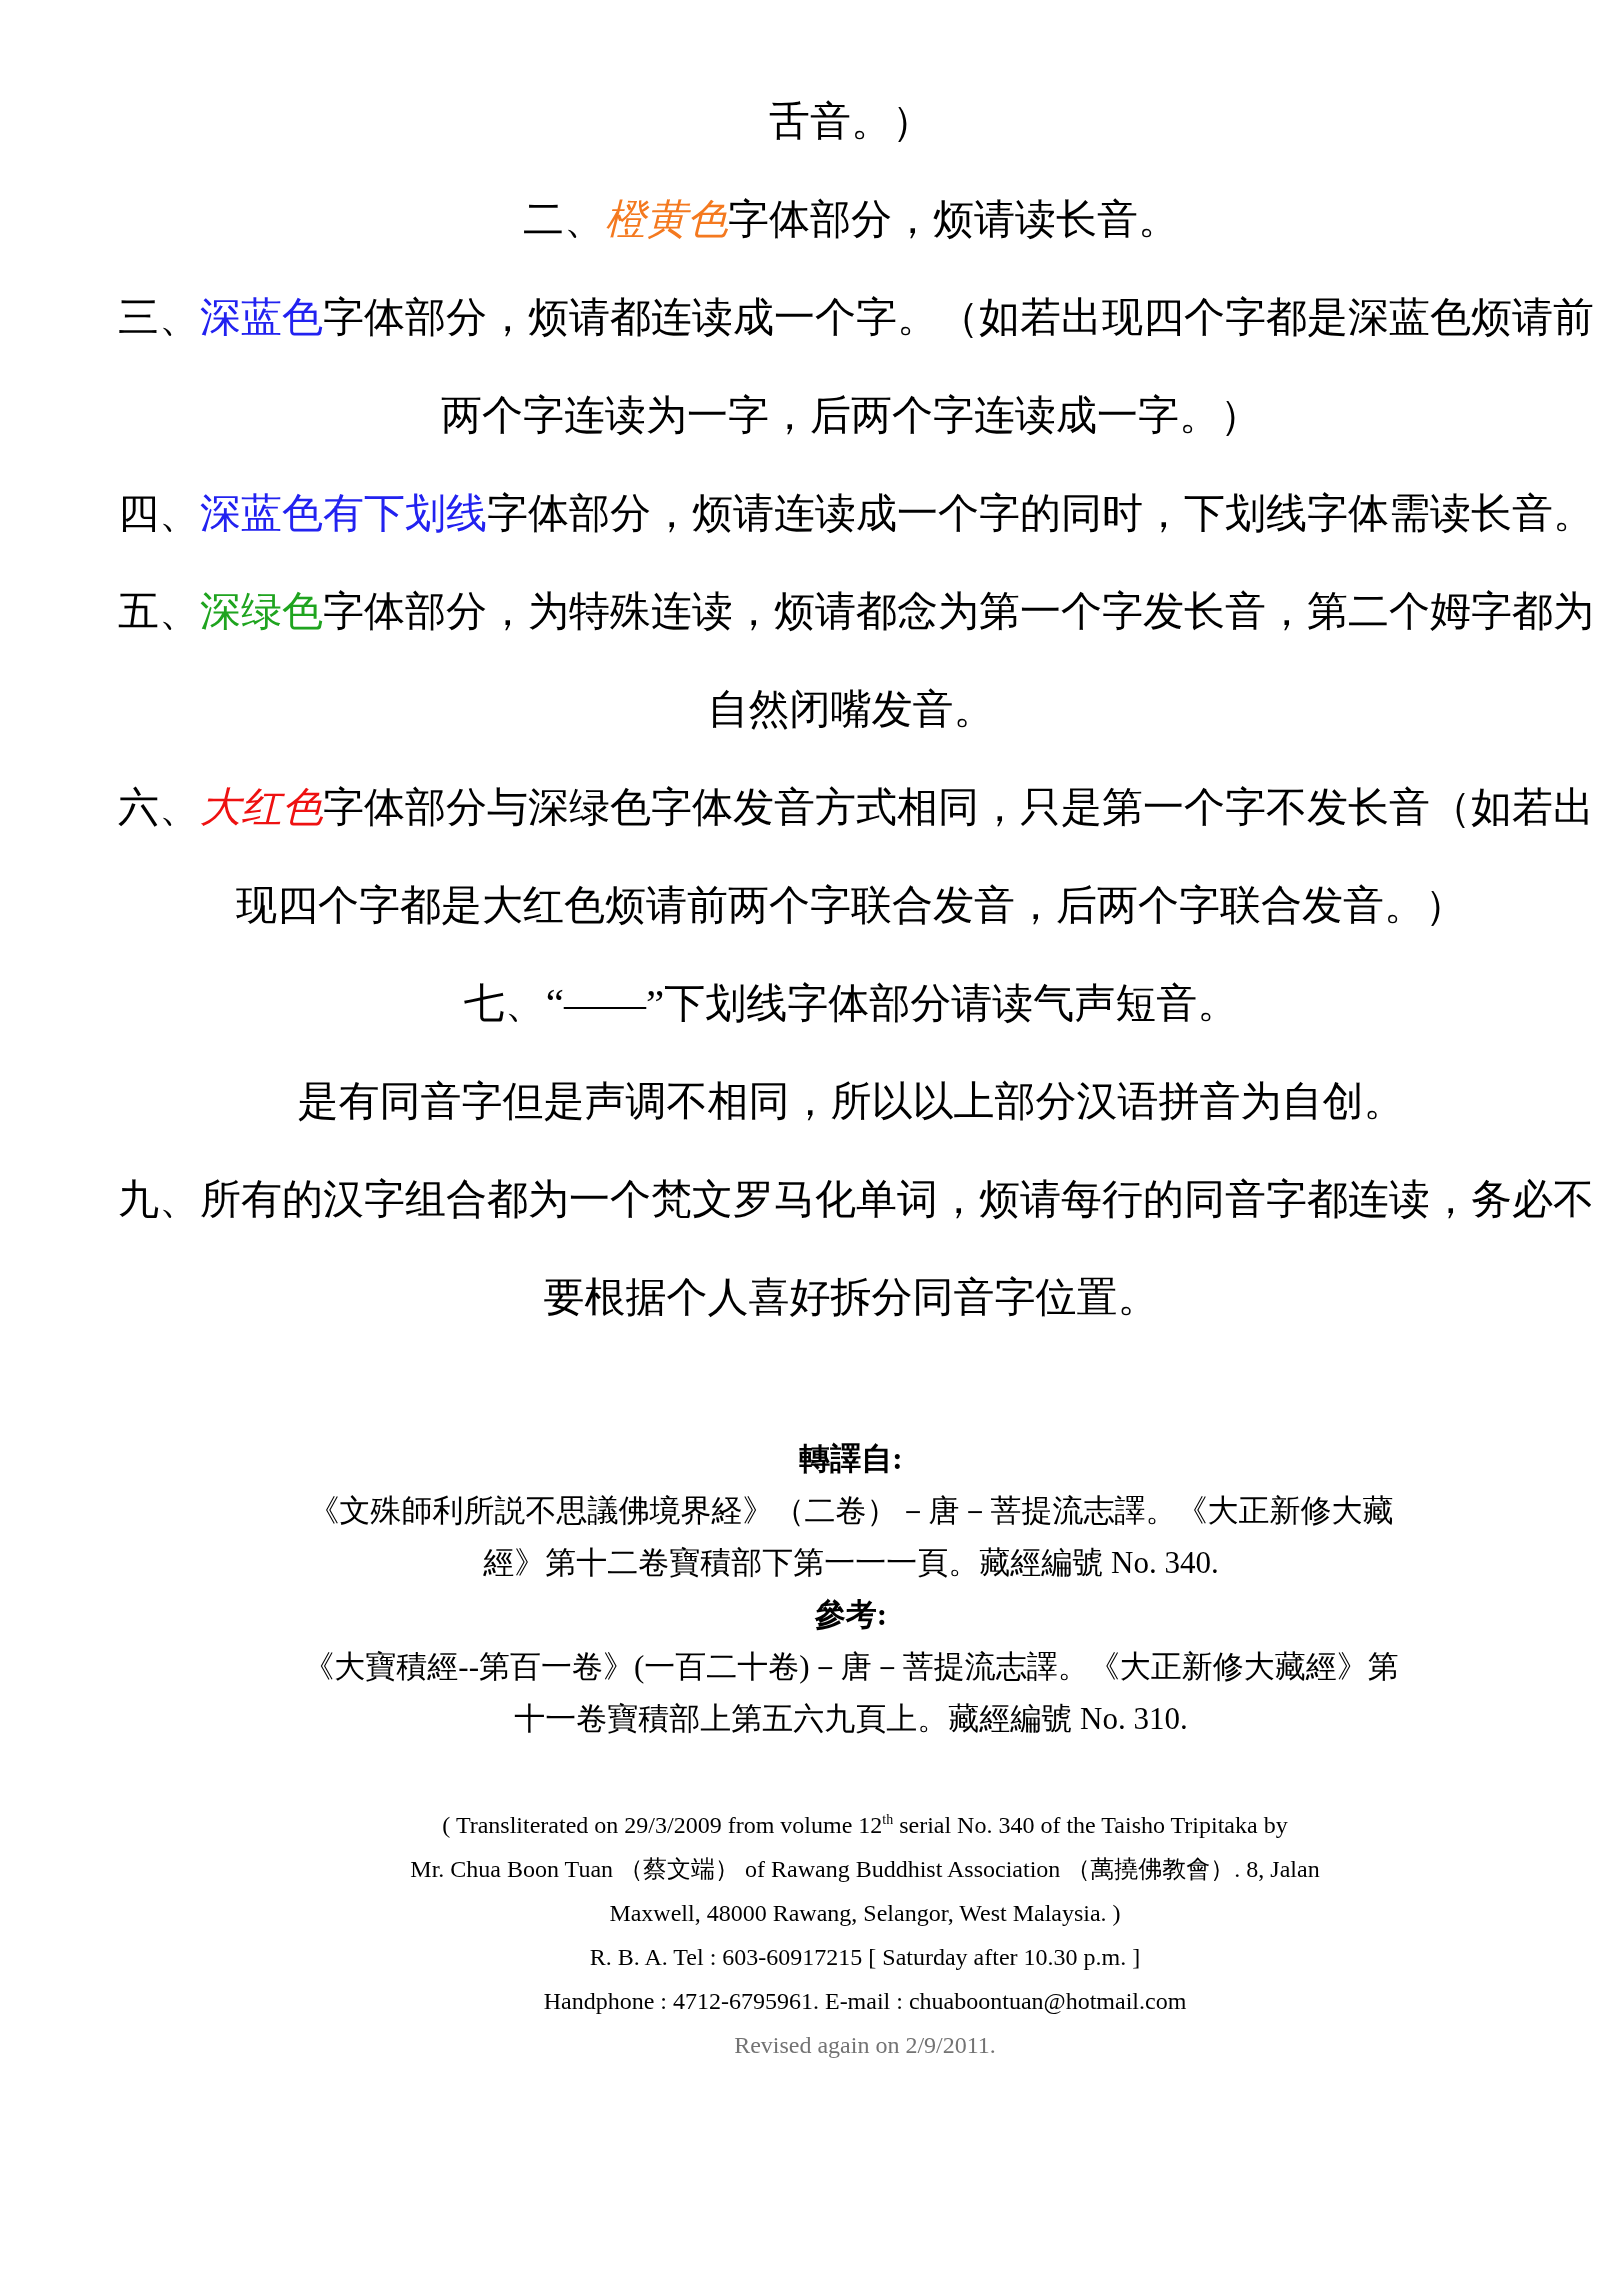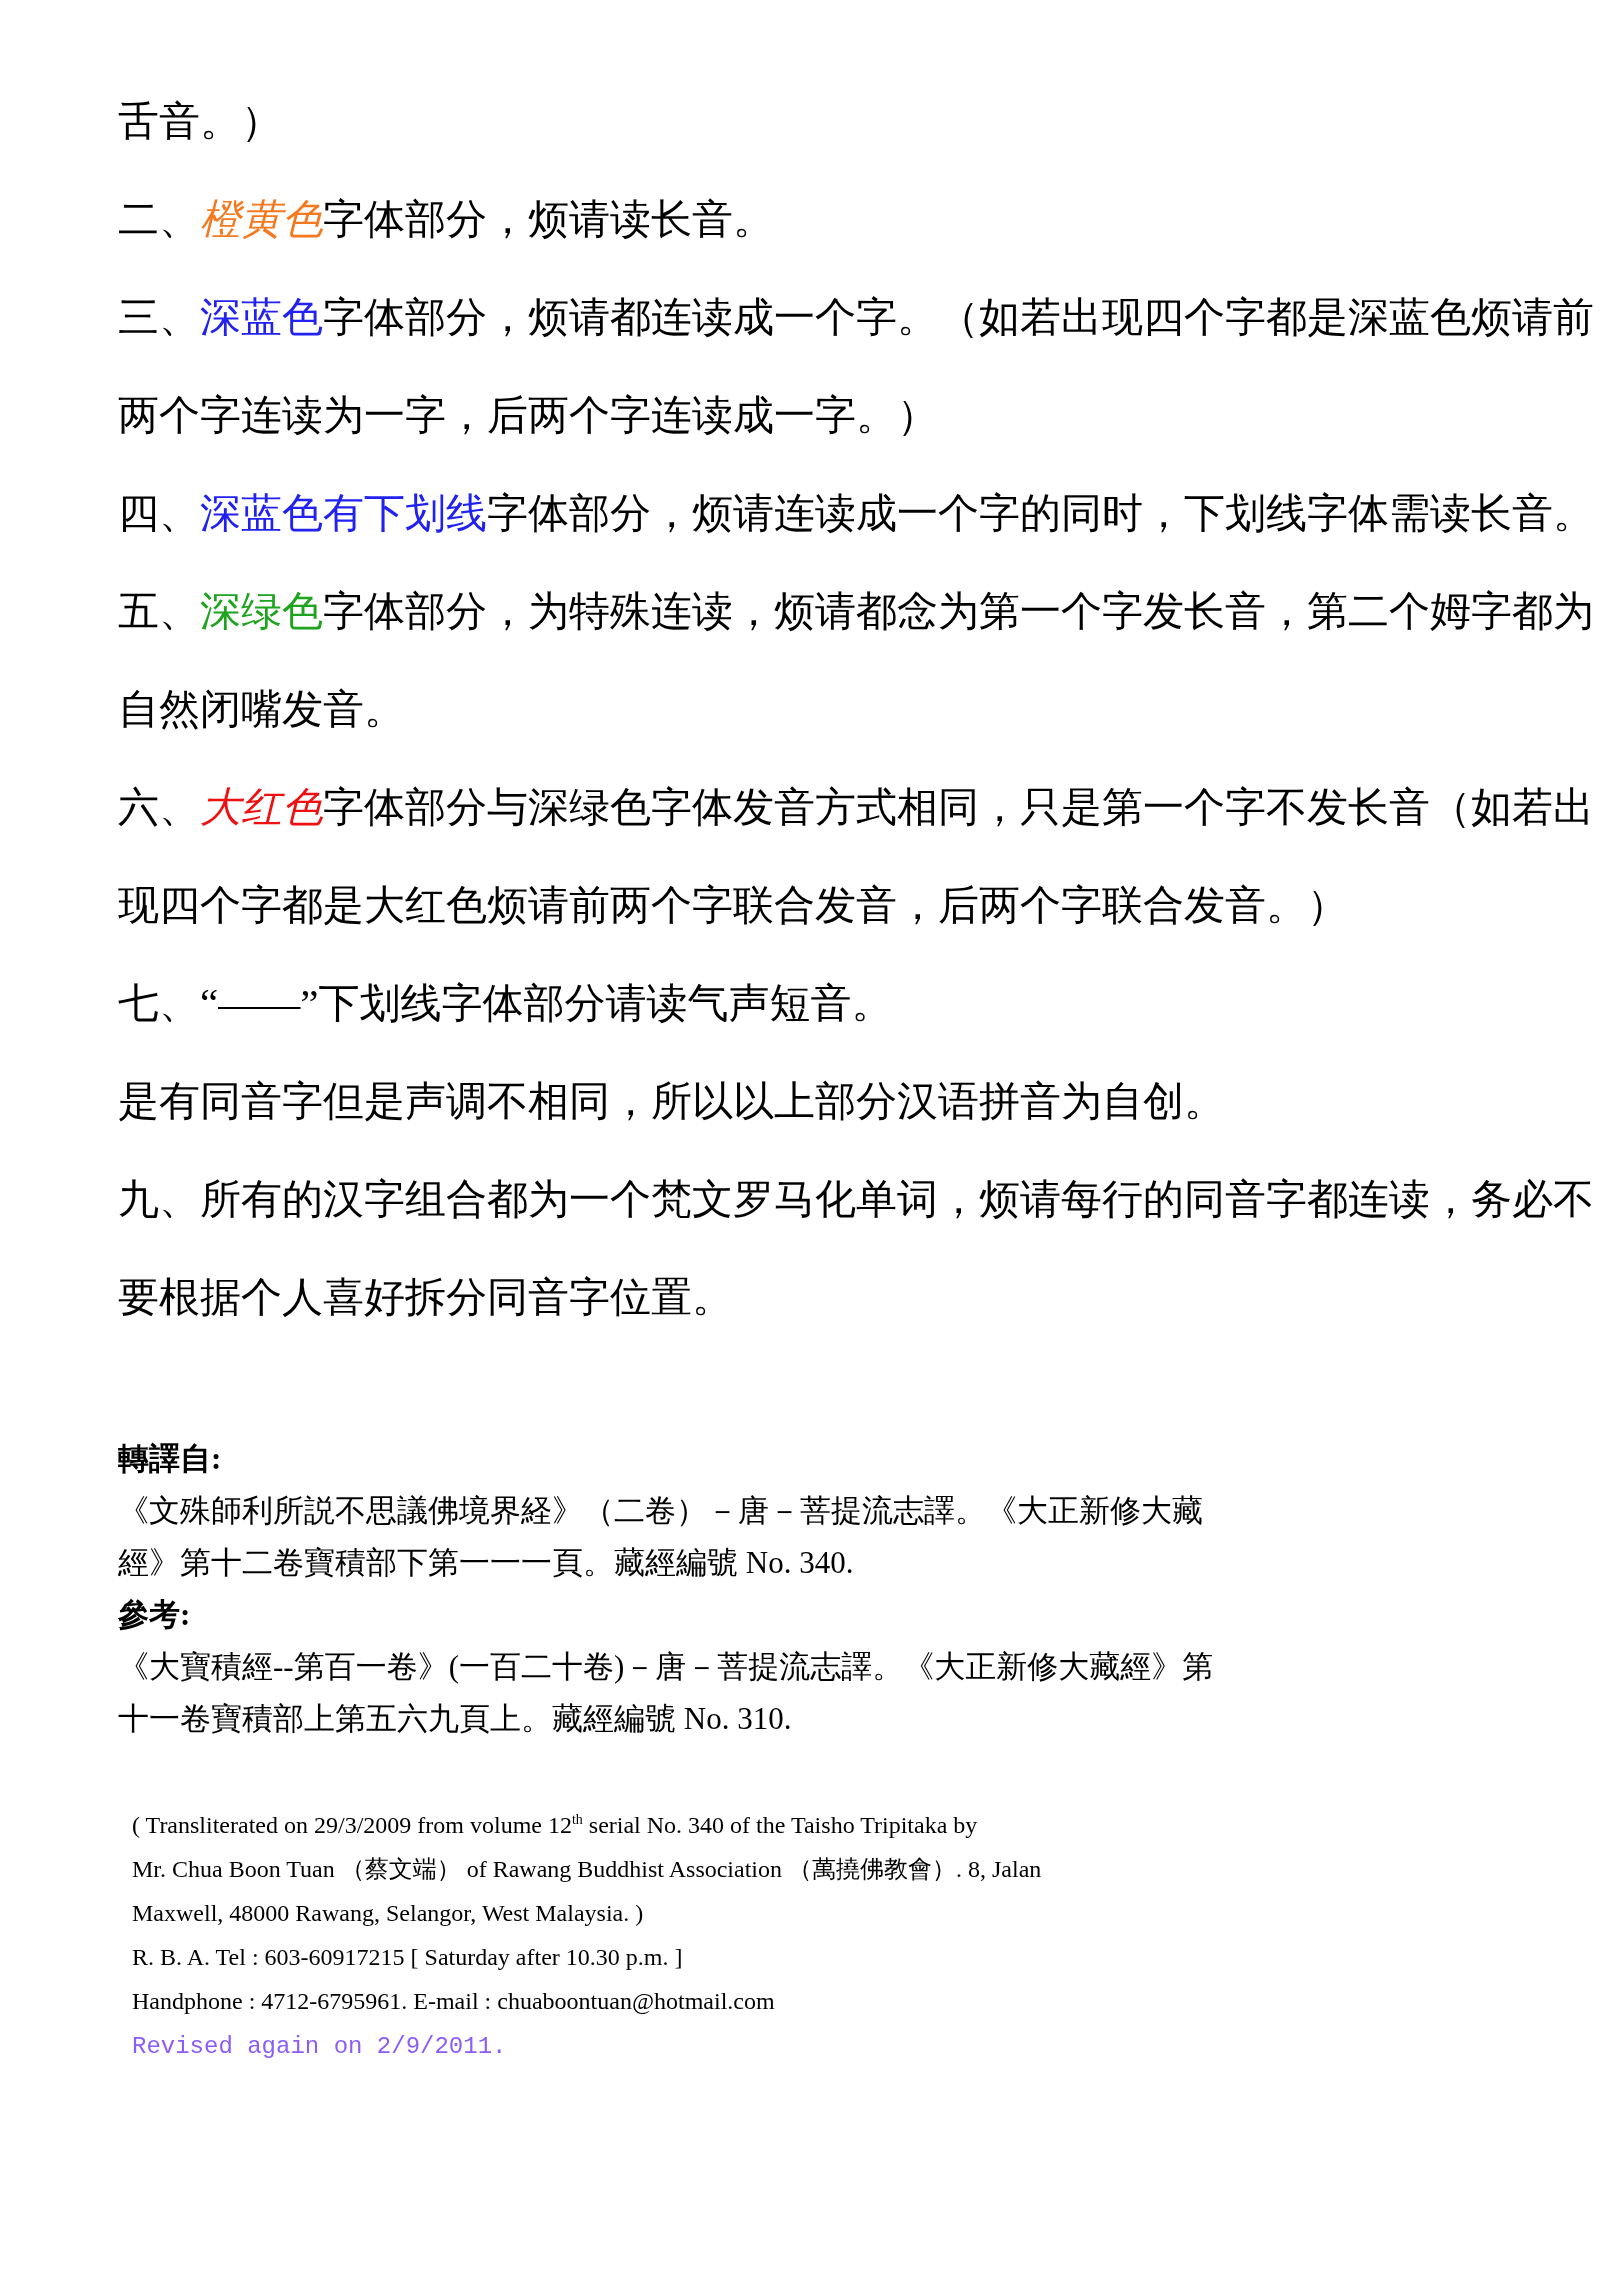--- a/index.html
+++ b/index.html
@@ -4,20 +4,21 @@
 <style>
   html, body { margin: 0; padding: 0; background: #888; }
   .page {
     position: relative;
     width: 1623px;
     height: 2295px;
     background: #ffffff;
     overflow: hidden;
     font-family: "Liberation Serif", "DejaVu Serif", serif;
     color: #000000;
+    text-align: center;
   }
   .instructions {
     position: absolute;
     left: 118px;
     top: 72px;
     width: 1466px;
     font-size: 41px;
   }
   .instructions .line {
     height: 98px;
@@ -77,16 +78,16 @@
       <div class="line"><span>《大寶積經--第百一卷》(一百二十卷)－唐－菩提流志譯。《大正新修大藏經》第</span></div>
       <div class="line"><span>十一卷寶積部上第五六九頁上。藏經編號 No. 310.</span></div>
     </div>
 
   <div class="english">
       <div class="line"><span>( Transliterated on 29/3/2009 from volume 12</span><sup>th</sup><span> serial No. 340 of the Taisho Tripitaka by</span></div>
       <div class="line"><span>Mr. Chua Boon Tuan （蔡文端） of Rawang Buddhist Association （萬撓佛教會）. 8, Jalan</span></div>
       <div class="line"><span>Maxwell, 48000 Rawang, Selangor, West Malaysia. )</span></div>
       <div class="line"><span>R. B. A. Tel : 603-60917215 [ Saturday after 10.30 p.m. ]</span></div>
       <div class="line"><span>Handphone : 4712-6795961. E-mail : chuaboontuan@hotmail.com</span></div>
-      <div class="line"><span style="color: #8b5cf6; font-family: Liberation Mono, monospace;">Revised again on 2/9/2011.</span></div>
+      <div class="line"><span style="color: #737373;">Revised again on 2/9/2011.</span></div>
     </div>
 </div>
 
 
 </body></html>

